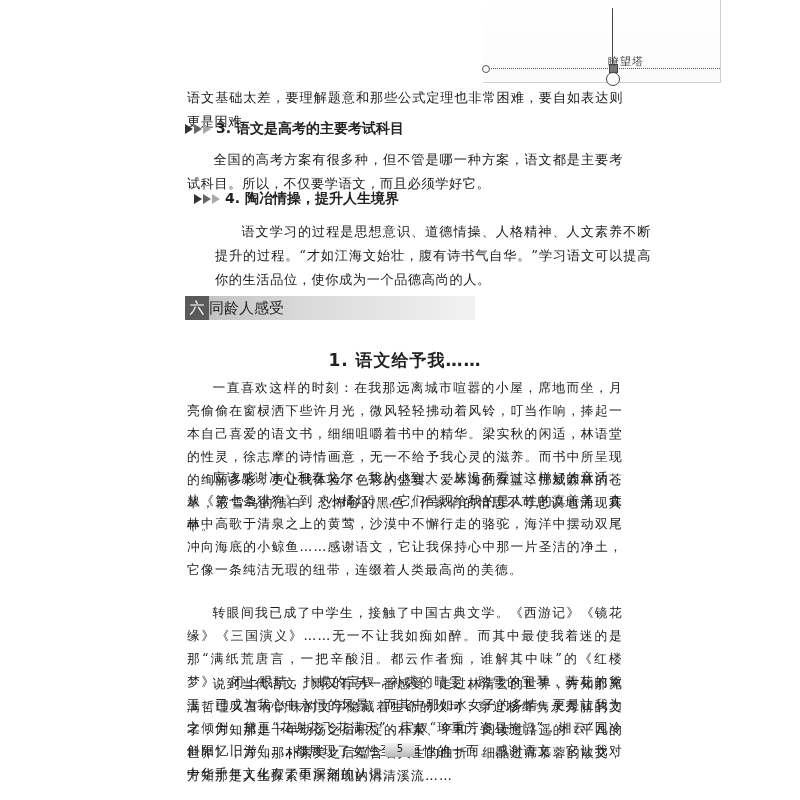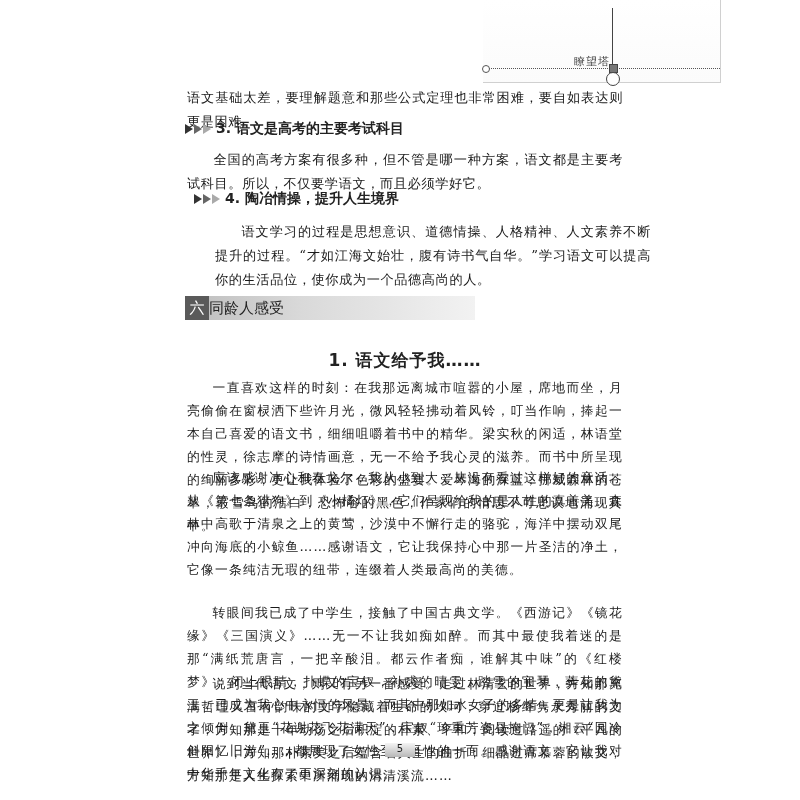--- a/index.html
+++ b/index.html
@@ -6,21 +6,21 @@
     body {
       width: 800px; height: 800px; background: #ffffff; position: relative; overflow: hidden;
       font-family: "DejaVu Serif", "Liberation Serif", serif; color: #1a1a1a;
     }
     .header-box {
       position: absolute; left: 483px; top: 0; width: 237px; height: 82px;
       border-right: 1px solid #d0d0d0; border-bottom: 1px solid #d0d0d0;
       background: linear-gradient(180deg, #ffffff 0%, #fbfbfb 100%);
     }
     .header-title {
-      position: absolute; left: 545px; top: 54px; font-family: "DejaVu Sans", "Liberation Sans", sans-serif;
+      position: absolute; left: 579px; top: 54px; font-family: "DejaVu Sans", "Liberation Sans", sans-serif;
       font-size: 11px; color: #444; letter-spacing: 1px; padding-left: 29px;
     }
     .header-dotline {
       position: absolute; left: 487px; top: 68px; width: 233px; border-top: 1px dotted #555;
     }
     .header-dot-left {
       position: absolute; left: 482px; top: 65px; width: 6px; height: 6px; border: 1px solid #555;
       border-radius: 50%; background: #fff;
     }
     .header-vline { position: absolute; left: 612px; top: 8px; width: 1px; height: 58px; background: #444; }

